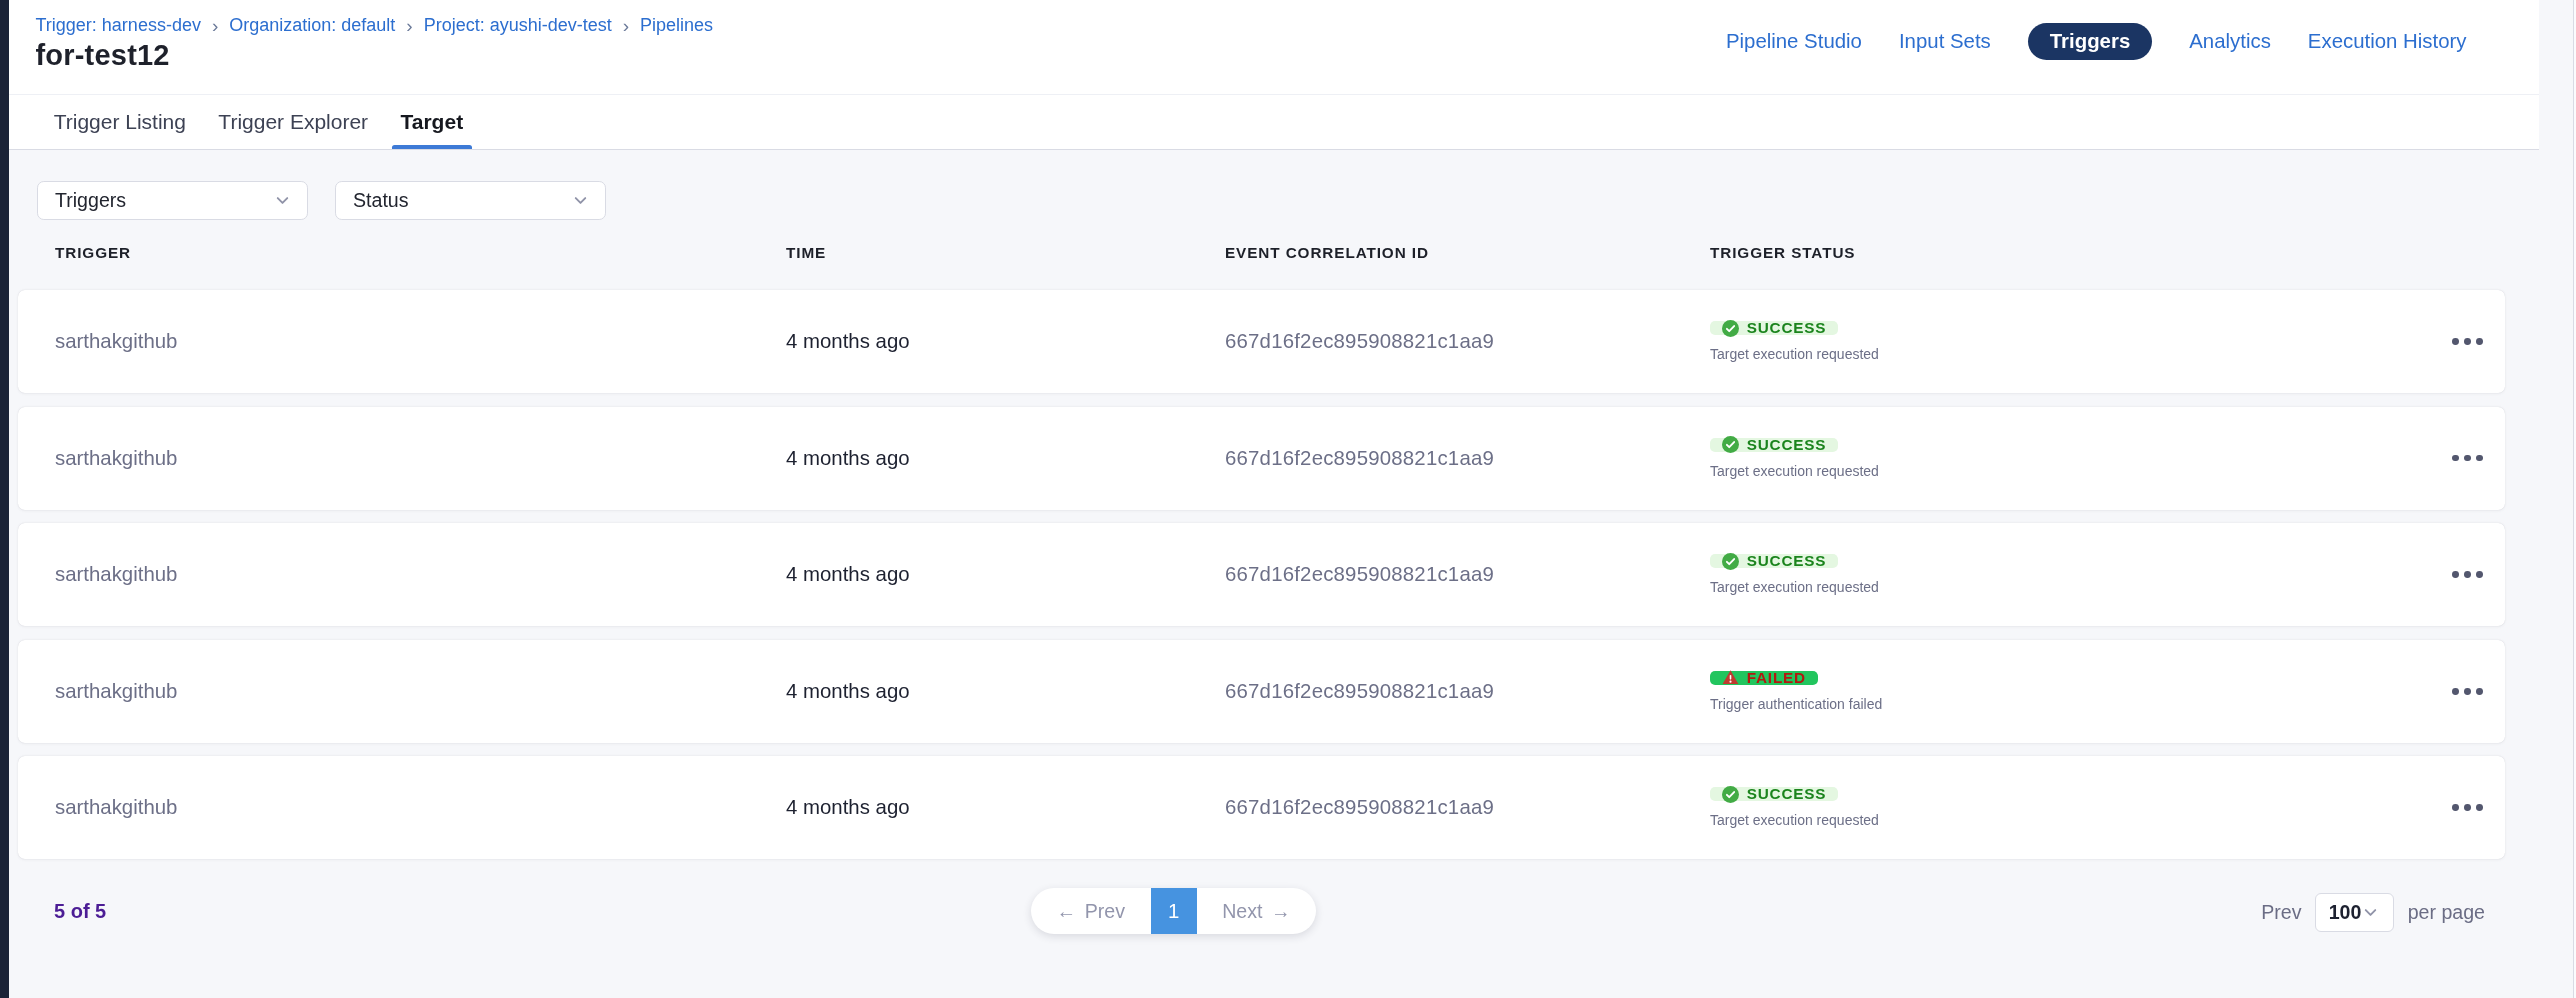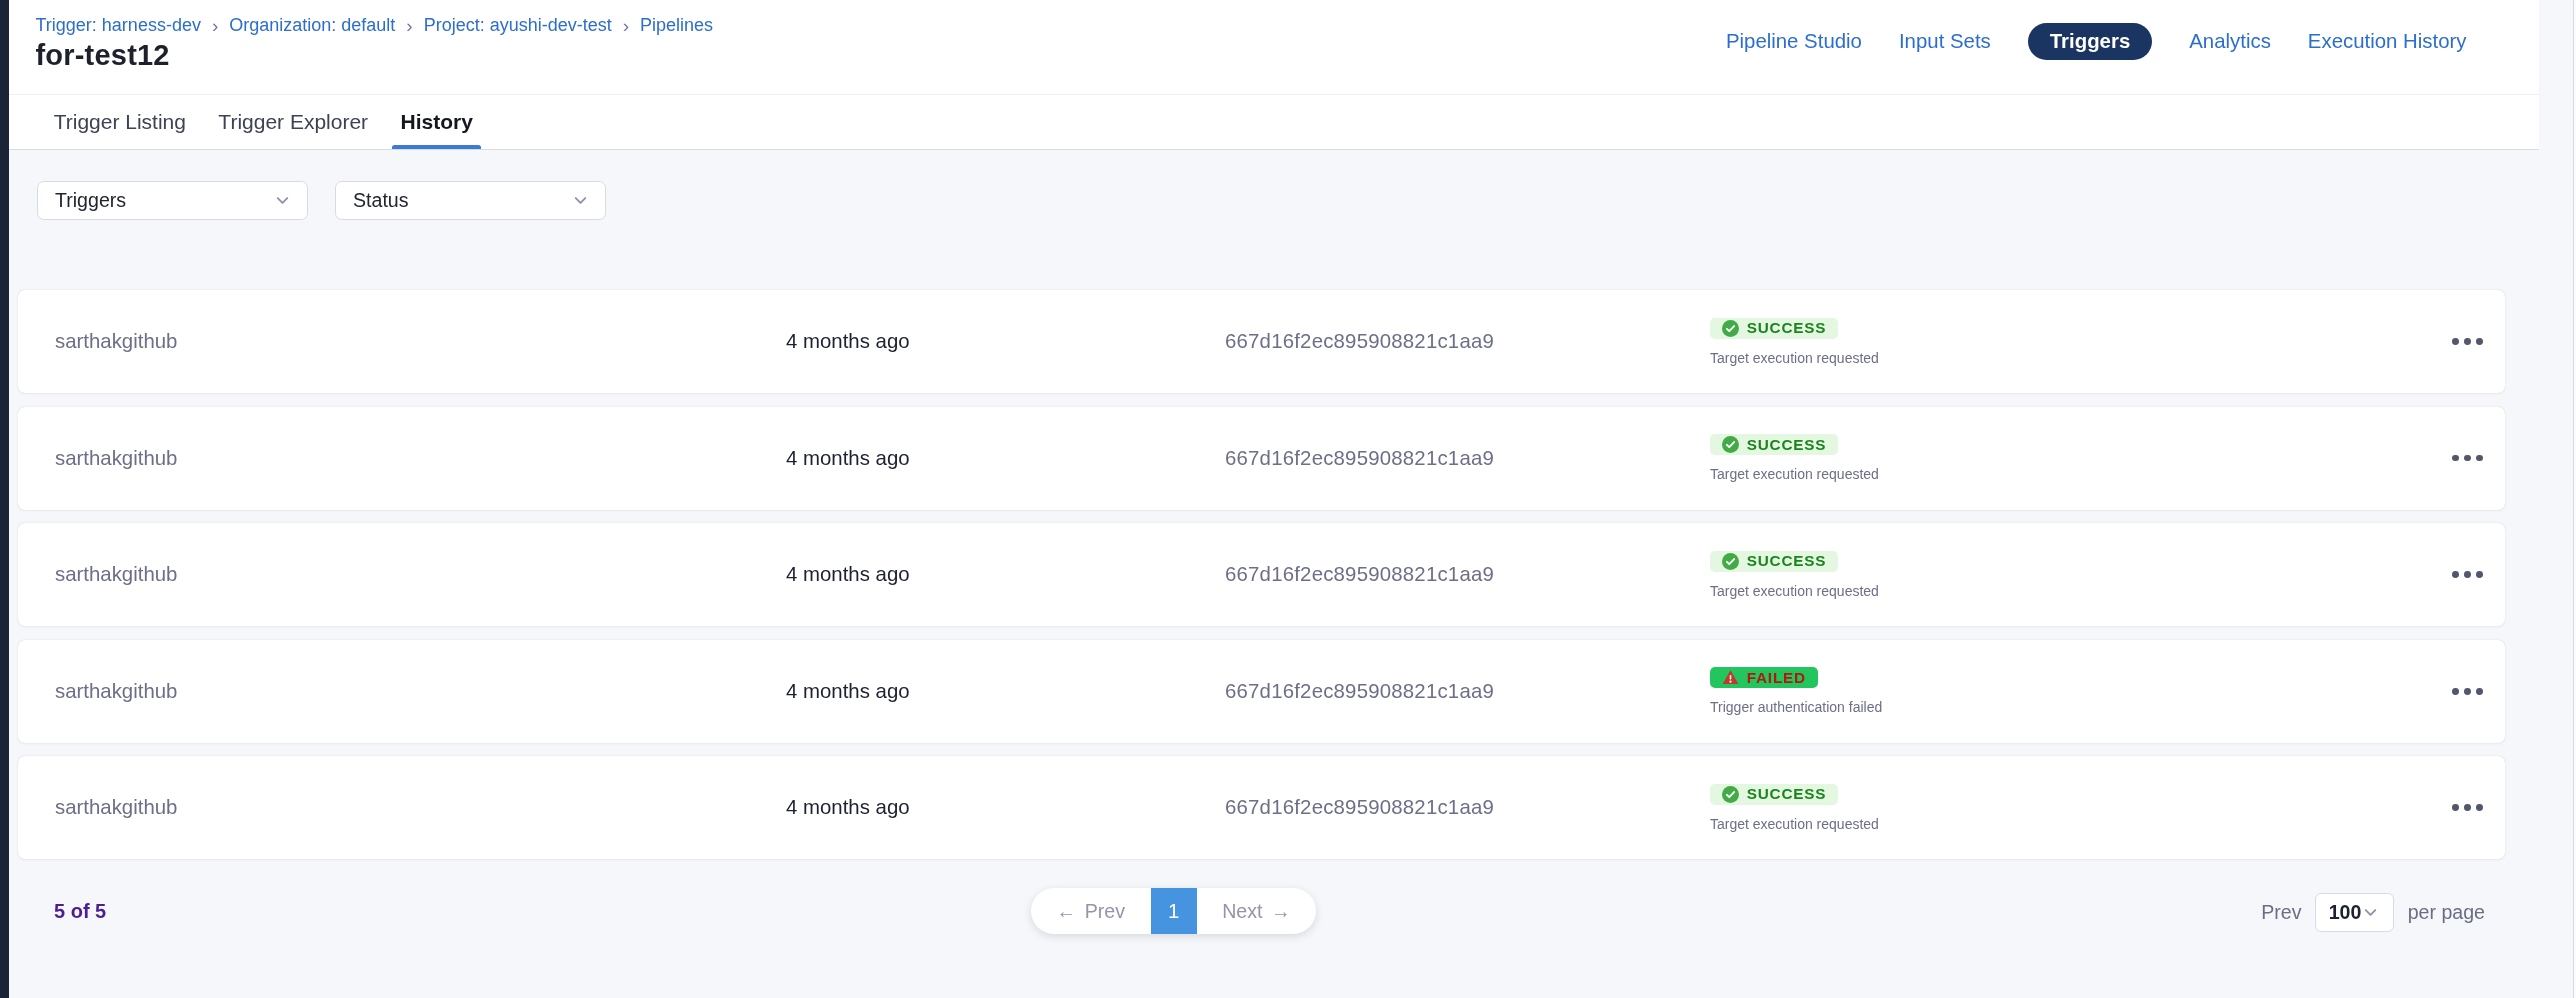--- a/index.html
+++ b/index.html
@@ -41,21 +41,21 @@
   .grid-cols { display:grid; grid-template-columns:731px 439px 485px 720px 1fr; padding-left:37px; align-items:center; }
   .table-head { position:absolute; left:18px; top:241px; width:2487px; height:24px; }
   .th { font-size:15.3px; font-weight:700; letter-spacing:0.9px; color:#1d2029; text-transform:uppercase; }
 
   .rows { position:absolute; left:18px; top:290px; width:2487px; }
   .row-card { background:#fff; border-radius:6.8px; height:103px; margin-bottom:13.6px; box-shadow:0 0 0.9px rgba(40,41,61,.18), 0 0.9px 2.6px rgba(96,97,112,.08); cursor:pointer; }
   .cell-trigger { font-size:20.4px; color:#6c6f87; }
   .cell-time { font-size:20.4px; font-weight:400; color:#1d2130; }
   .cell-id { font-size:20.4px; color:#6c6f87; letter-spacing:0.2px; }
   .cell-status { display:flex; flex-direction:column; justify-content:center; gap:11px; align-items:flex-start; }
-  .status-badge { display:inline-flex; align-items:center; gap:7.7px; height:21px; padding:0 12px; border-radius:5.1px; font-size:15.3px; font-weight:700; letter-spacing:0.8px; }
+  .status-badge { display:inline-flex; align-items:center; gap:7.7px; height:14px; padding:0 12px; border-radius:5.1px; font-size:15.3px; font-weight:700; letter-spacing:0.8px; }
   .row-card.success .status-badge { background:#e4f7e1; color:#1b841d; }
   .row-card.failed  .status-badge { background:#22c55e; color:#b41710; }
   .row-card .icon-check, .row-card .icon-warning { display:none; line-height:0; }
   .row-card.success .icon-check { display:inline-flex; }
   .row-card.failed  .icon-warning { display:inline-flex; }
   .status-detail { font-size:14px; color:#6c6f87; }
   .cell-menu { display:flex; justify-content:center; }
   .menu-btn { width:44px; height:37px; display:flex; align-items:center; justify-content:center; background:none; border:none; cursor:pointer; }
   .dots { display:flex; gap:5.1px; }
   .dots i { width:6.8px; height:6.8px; border-radius:50%; background:#53576e; }
@@ -116,41 +116,48 @@
         <div class="nav-item">Execution History</div>
       </div>
   </div>
 
   <div class="tabbar">
 
       <div class="tab">Trigger Listing</div>
 
       <div class="tab">Trigger Explorer</div>
 
-      <div class="tab active">History</div>
+      <div class="tab active">Target</div>
     </div>
 
   <div class="filters">
 
       <div class="filter-box">
         <span class="flabel">Triggers</span>
         <svg class="chev" viewBox="0 0 16 16" fill="none">
           <path d="M4 6l4 4 4-4" stroke="#9093a8" stroke-width="1.6" stroke-linecap="round" stroke-linejoin="round"></path>
         </svg>
       </div>
 
 
       <div class="filter-box">
         <span class="flabel">Status</span>
         <svg class="chev" viewBox="0 0 16 16" fill="none">
           <path d="M4 6l4 4 4-4" stroke="#9093a8" stroke-width="1.6" stroke-linecap="round" stroke-linejoin="round"></path>
         </svg>
       </div>
     </div>
 
+  <div class="table-head grid-cols">
+    <div class="th">TRIGGER</div>
+    <div class="th">TIME</div>
+    <div class="th">EVENT CORRELATION ID</div>
+    <div class="th">TRIGGER STATUS</div>
+    <div></div>
+  </div>
 
   <div class="rows">
 
       <div class="row-card grid-cols success">
         <div class="cell-trigger">sarthakgithub</div>
         <div class="cell-time">4 months ago</div>
         <div class="cell-id">667d16f2ec895908821c1aa9</div>
         <div class="cell-status">
           <span class="status-badge">
             <span class="icon-check">

